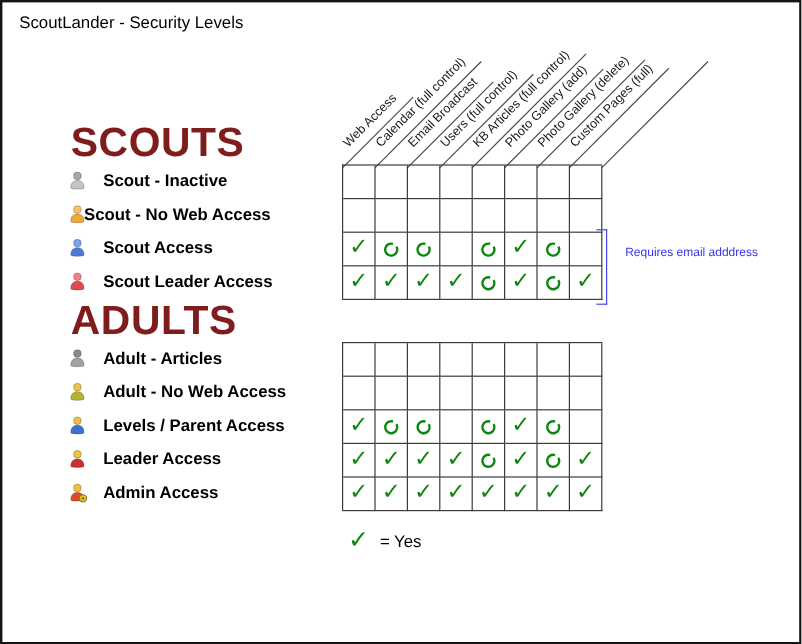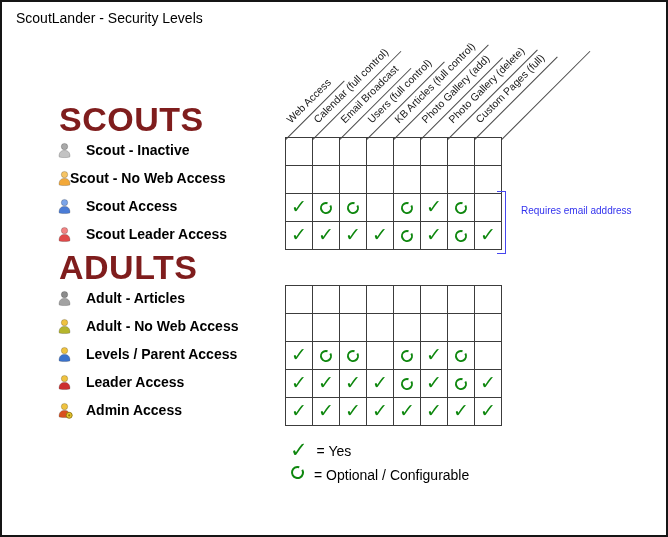--- a/index.html
+++ b/index.html
@@ -314,21 +314,13 @@
 
   <div class="note-bracket"></div>
   <div class="note-text">
     <div>Requires email adddress</div>
   </div>
 
   <div class="legend-row" style="top:438px;">
     <span class="sym-slot"><span class="chk" style="color: rgb(14, 135, 14); font-size: 21px;">✓</span></span>
     <span class="legend-text">= Yes</span>
   </div>
-  <div class="legend-row" style="top:463px;">
-    <span class="sym-slot"><span style="display: inline-flex;">
-          <svg width="15" height="15" viewBox="0 0 15 15">
-            <circle cx="7.5" cy="7.5" r="5.5" fill="none" stroke="#0e870e" stroke-width="2" stroke-dasharray="29.8 4.8" transform="rotate(-30 7.5 7.5)"></circle>
-          </svg>
-        </span></span>
-    <span class="legend-text">= Optional / Configurable</span>
-  </div>
 </div>
 
 </body></html>

